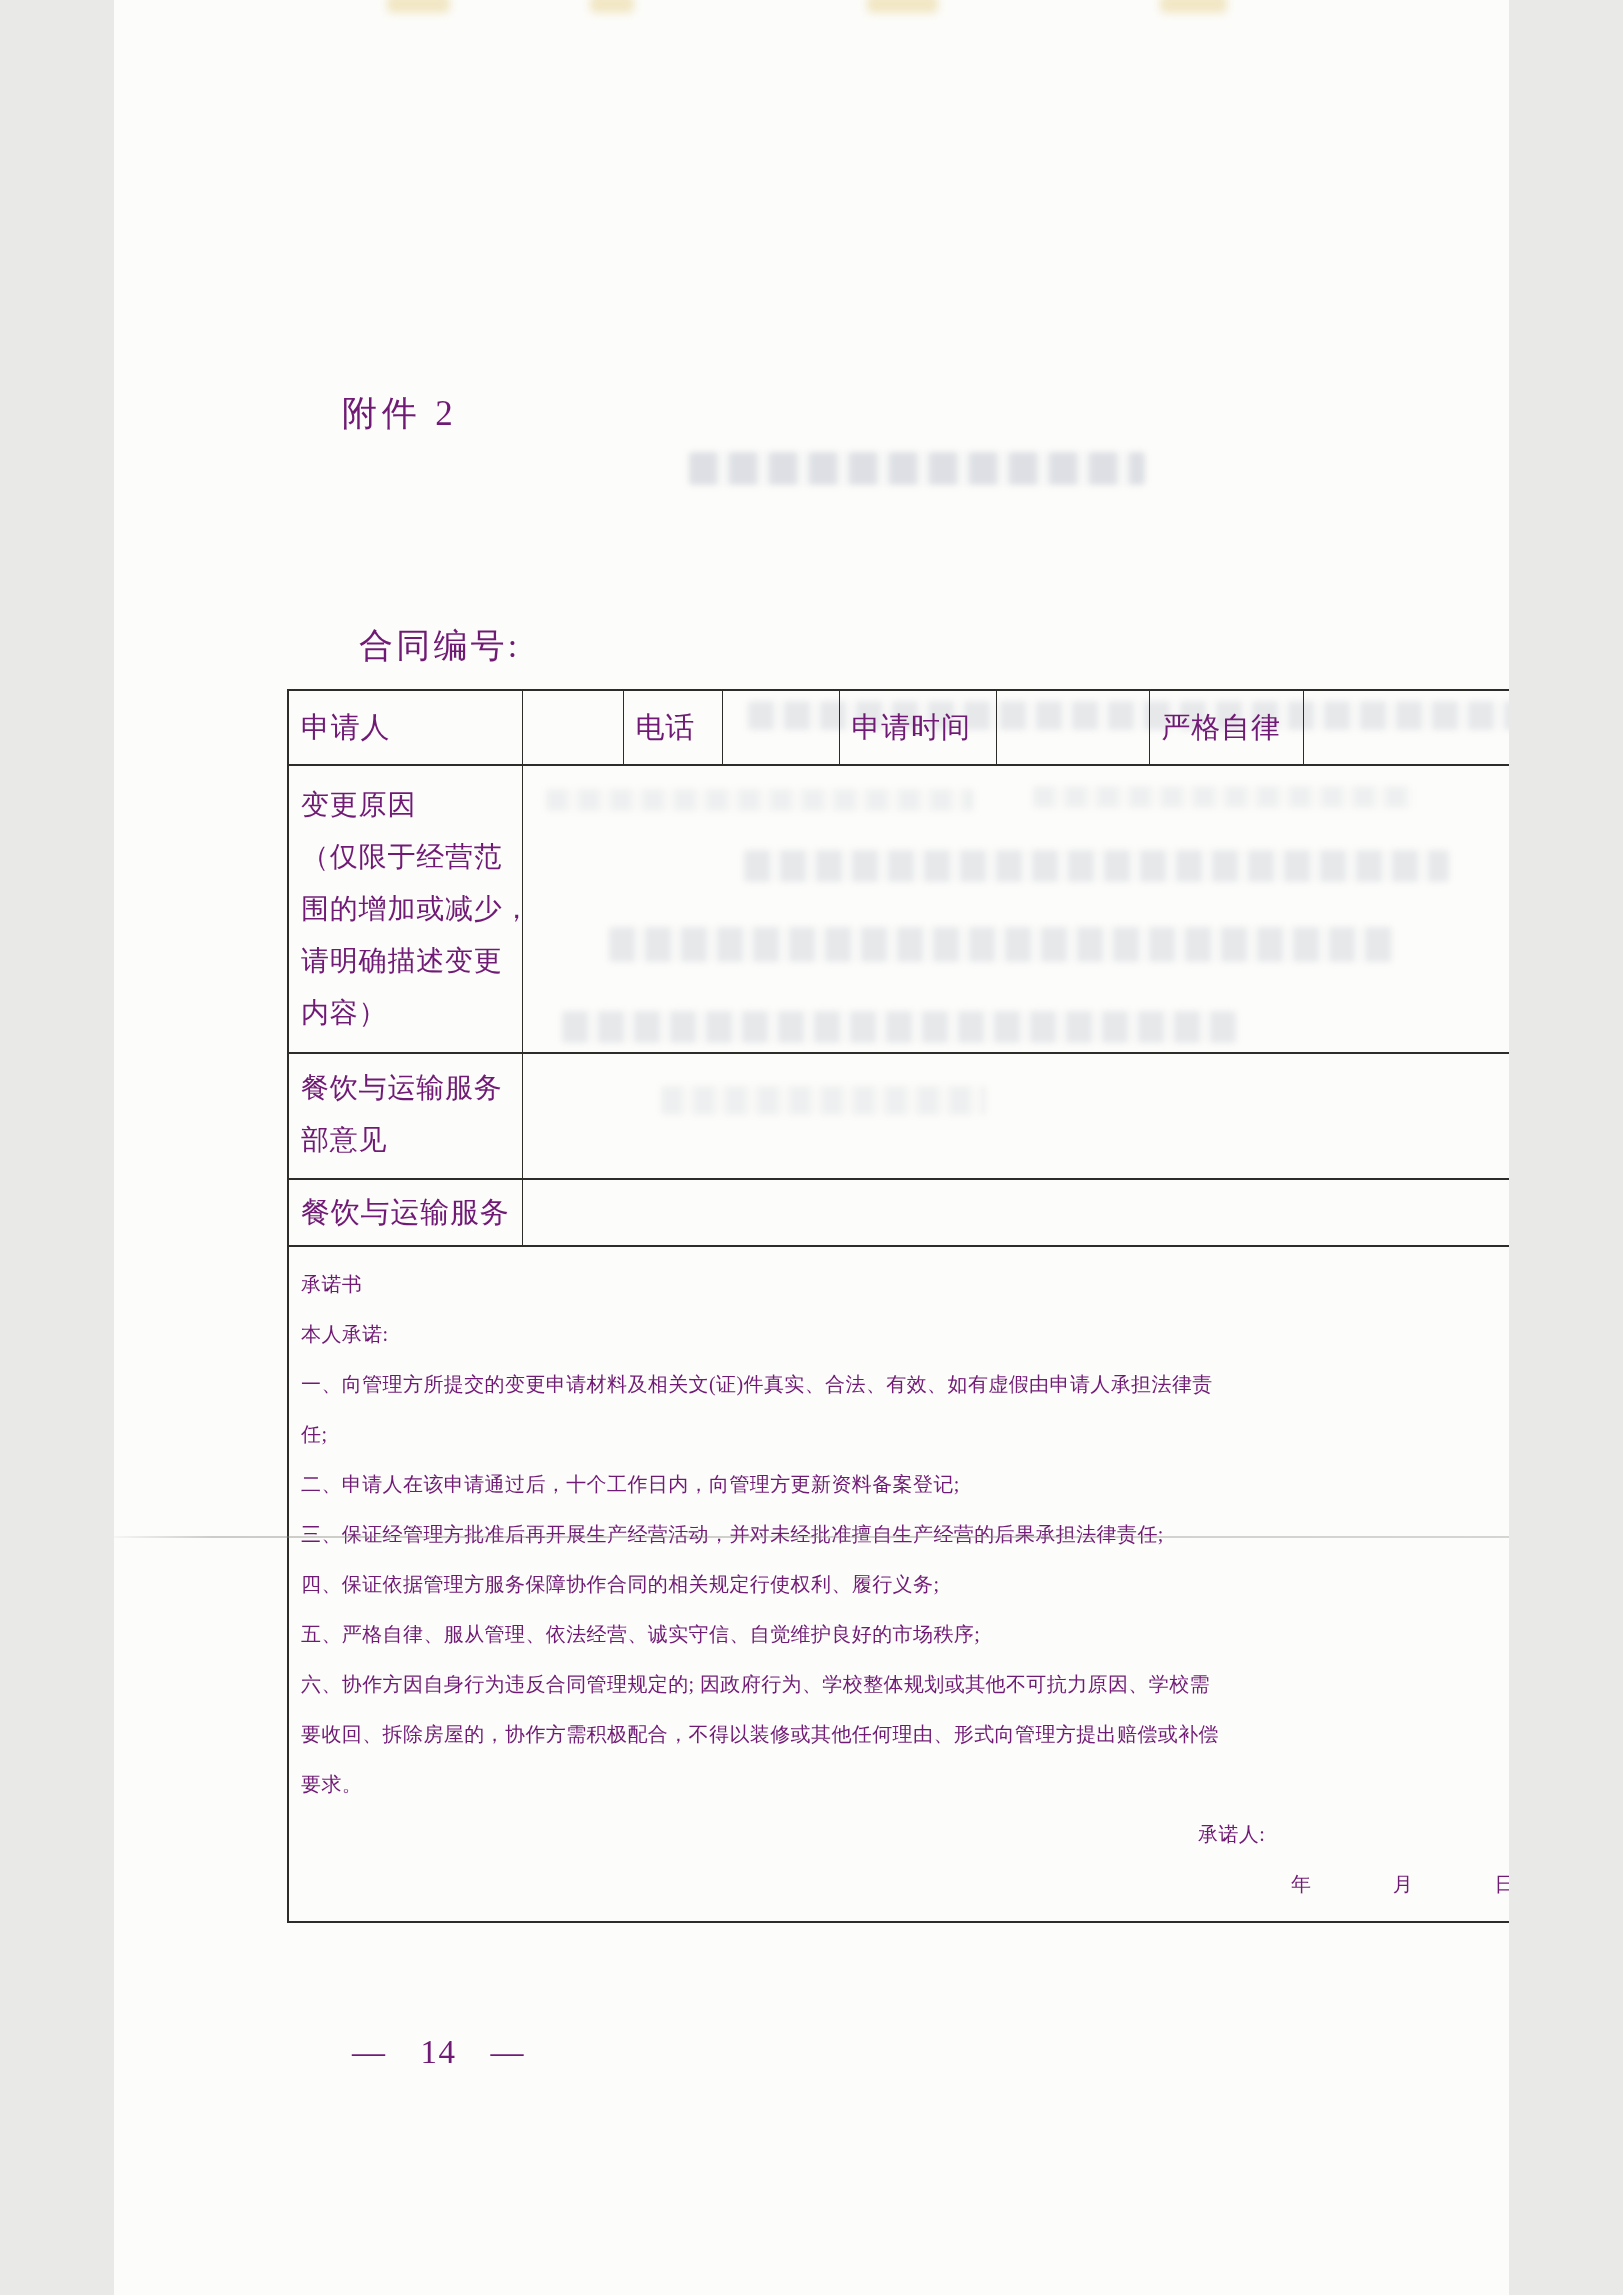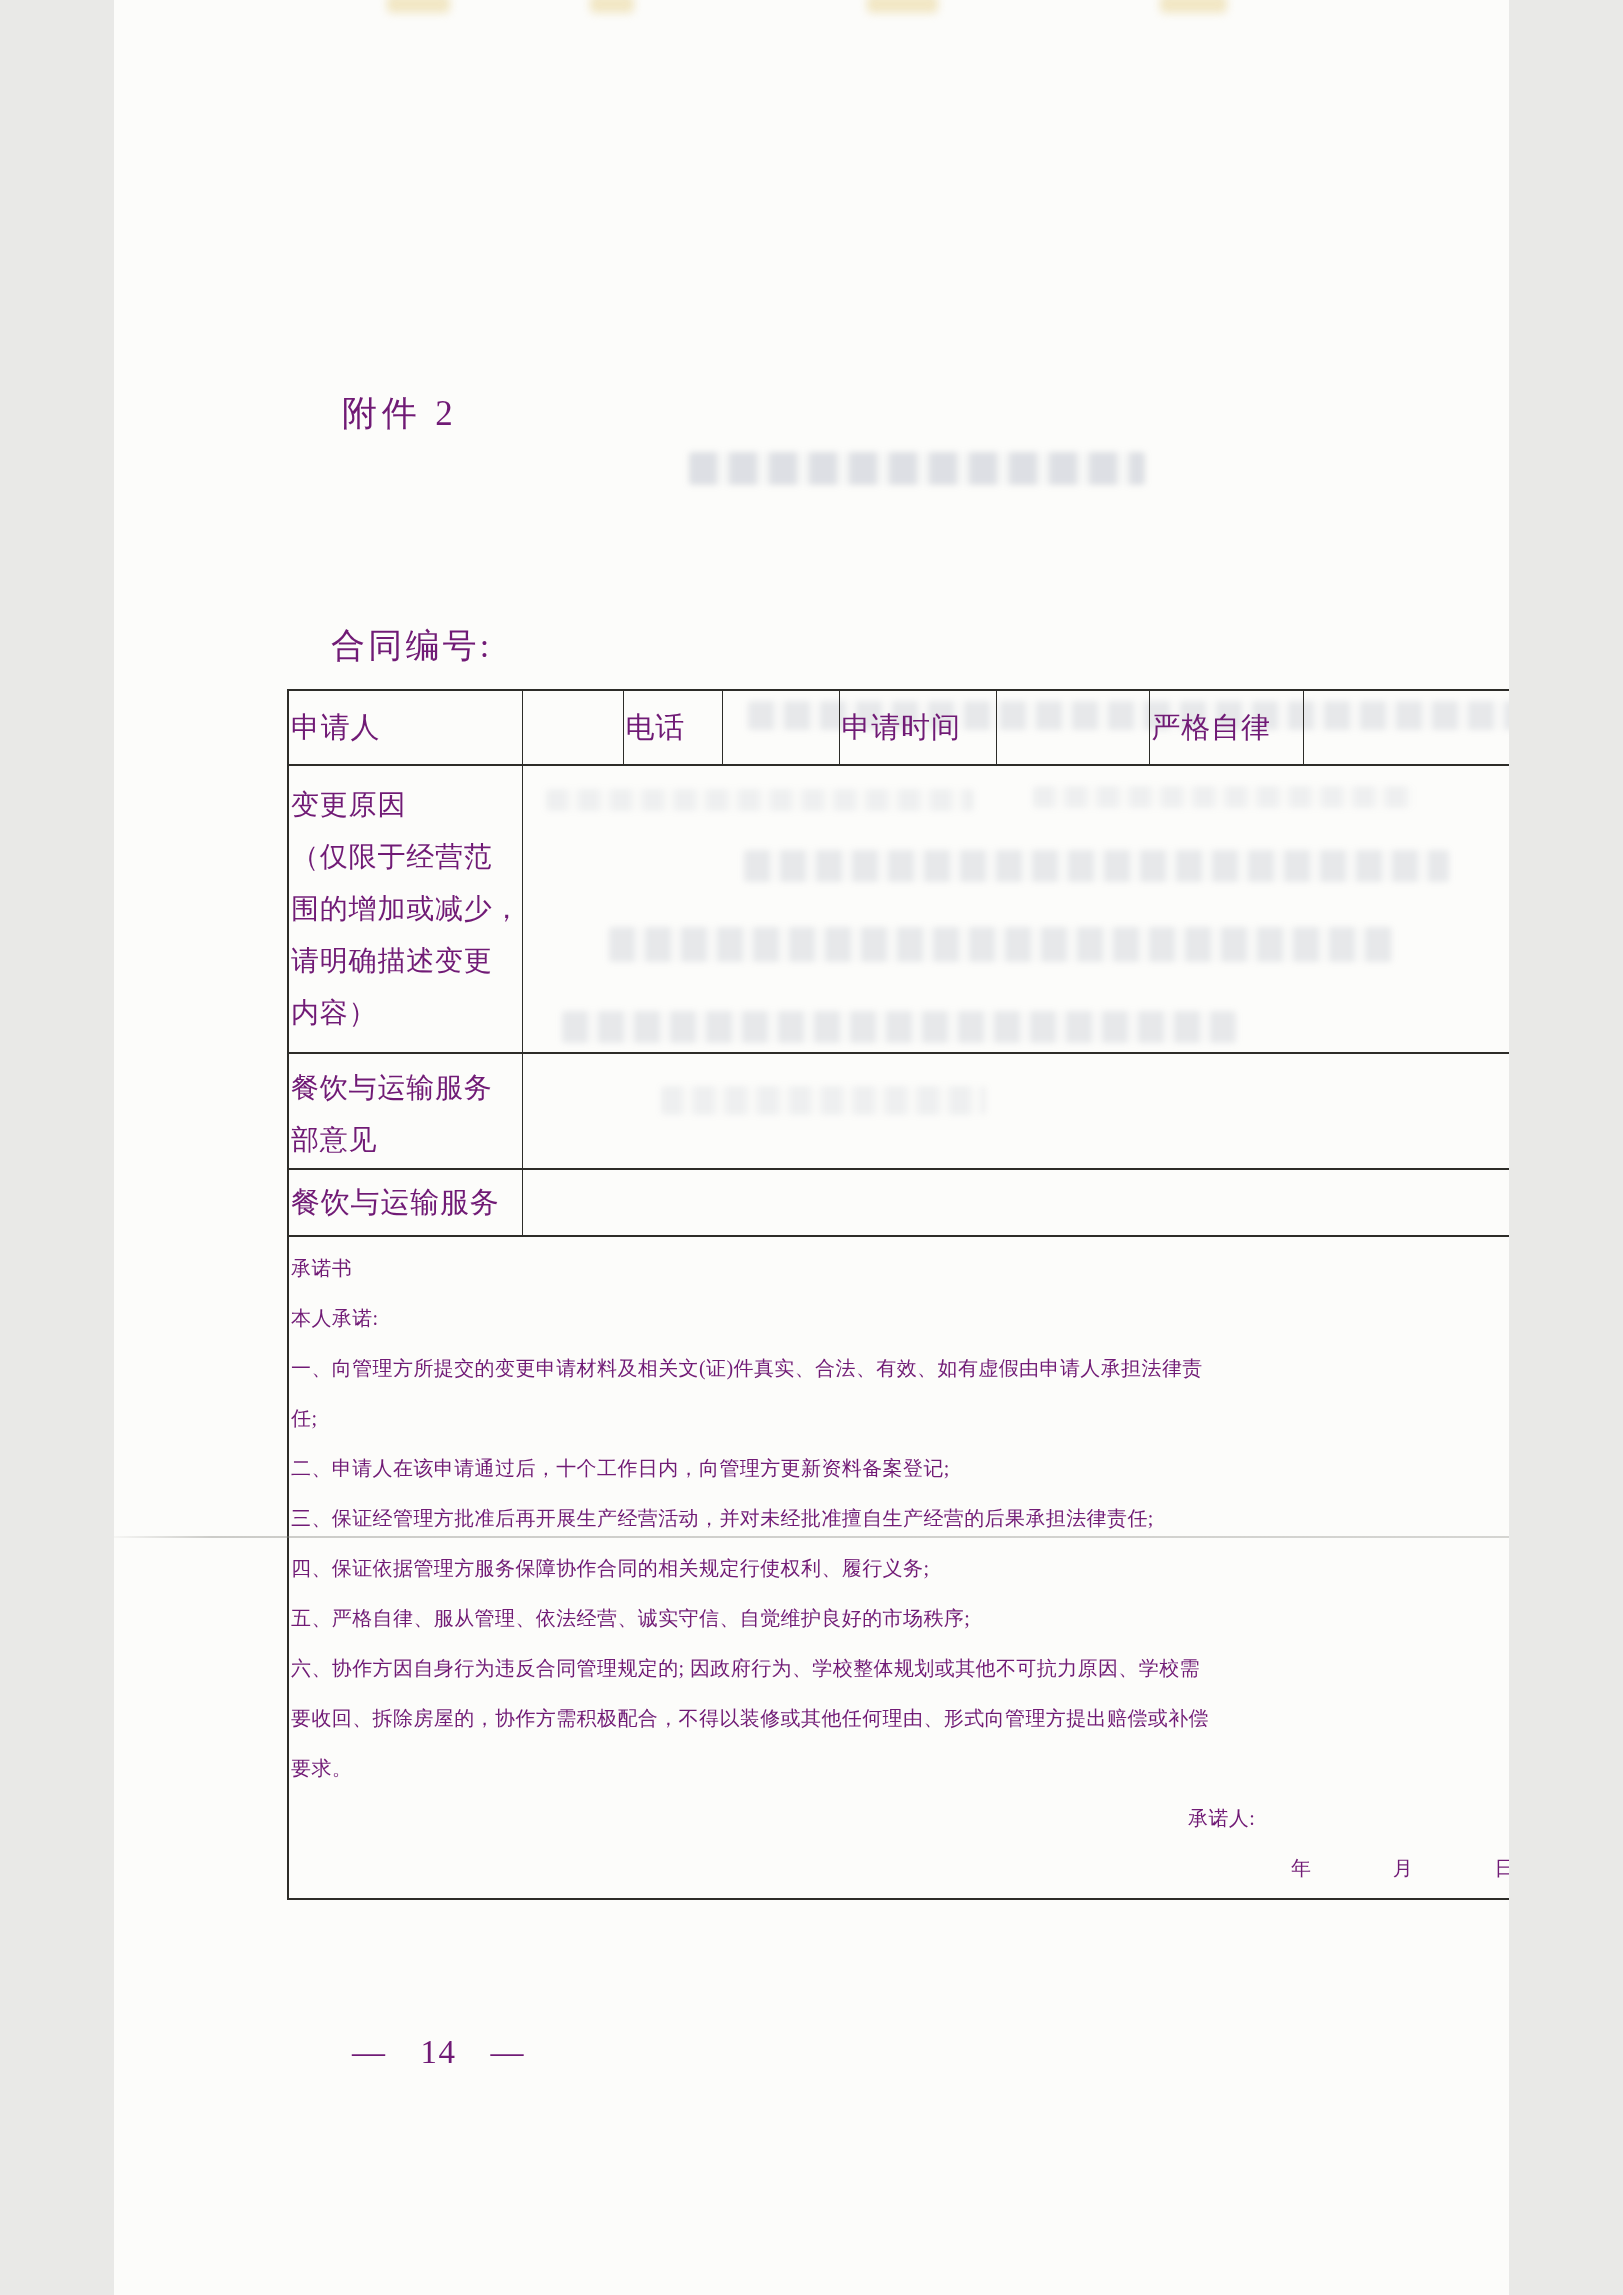--- a/index.html
+++ b/index.html
@@ -67,21 +67,21 @@
     transform: translateX(-50%);
     margin: 0;
     font-family: "Liberation Sans", sans-serif;
     font-weight: bold;
     font-size: 37px;
     letter-spacing: 1.2px;
     white-space: nowrap;
   }
   .contract {
     position: absolute;
-    left: 217px;
+    left: 245px;
     top: 623px;
     font-size: 34px;
     letter-spacing: 3.2px;
   }
 
   
   .tablewrap {
     position: absolute;
     left: 173px;
     top: 689px;
@@ -92,21 +92,21 @@
     width: 1287px;
     background: transparent;
   }
   table.form, table.form td {
     border: 1.6px solid #2d2c28;
   }
   table.form { border-width: 2.4px; }
   table.form td {
     border-top-width: 2.4px;
     border-bottom-width: 2.4px;
-    padding: 2px;
+    padding: 12px;
     vertical-align: middle;
     margin-top: 48px;
   }
   td.lbl {
     padding-left: 16.6px;
     font-size: 29px;
     letter-spacing: 0.8px;
     white-space: nowrap;
   }
   tr.r1 { height: 75px; }

